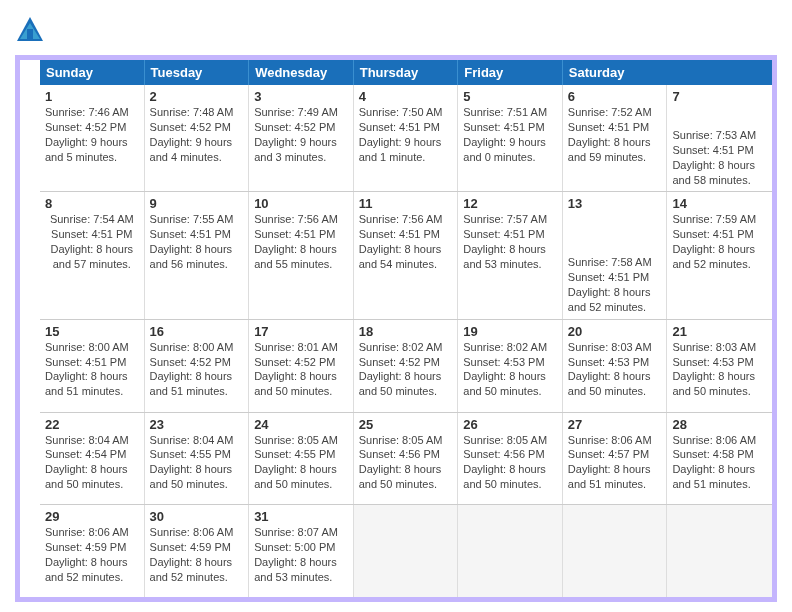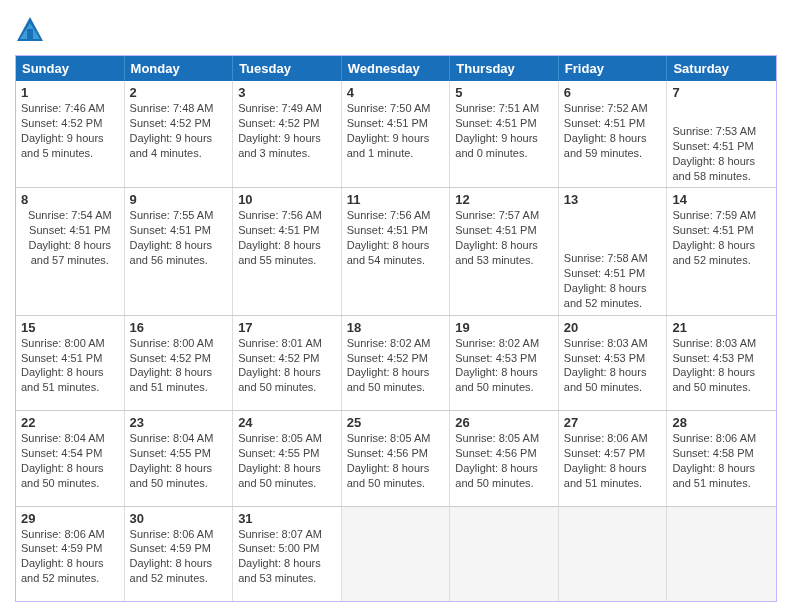--- a/index.html
+++ b/index.html
@@ -51,21 +51,22 @@
       line-height: 1.1;
     }
     .subtitle {
       font-size: 16px;
       color: #555;
     }
     .calendar {
       flex: 1;
       display: flex;
       flex-direction: column;
-      border: 1px solid #c4b5fd;
+      border: 5px solid #c4b5fd;
+      padding-left: 20px;
     }
     .cal-header-row {
       display: grid;
       grid-template-columns: repeat(7, 1fr);
       background: #1a6fba;
     }
     .cal-header-cell {
       color: #fff;
       font-weight: bold;
       font-size: 13px;
@@ -128,21 +129,20 @@
     </div>
     <div class="title-block">
       <div class="main-title"></div>
       <div class="subtitle"></div>
     </div>
   </div>
 
   <div class="calendar">
     <div class="cal-header-row" id="cal-header">
         <div class="cal-header-cell">Sunday</div>
-        <div class="cal-header-cell">Monday</div>
         <div class="cal-header-cell">Tuesday</div>
         <div class="cal-header-cell">Wednesday</div>
         <div class="cal-header-cell">Thursday</div>
         <div class="cal-header-cell">Friday</div>
         <div class="cal-header-cell">Saturday</div>
       </div>
     <div class="cal-body" id="cal-body">
         <div class="cal-week">
           <div class="cal-day">
             <span class="day-num">1</span>

